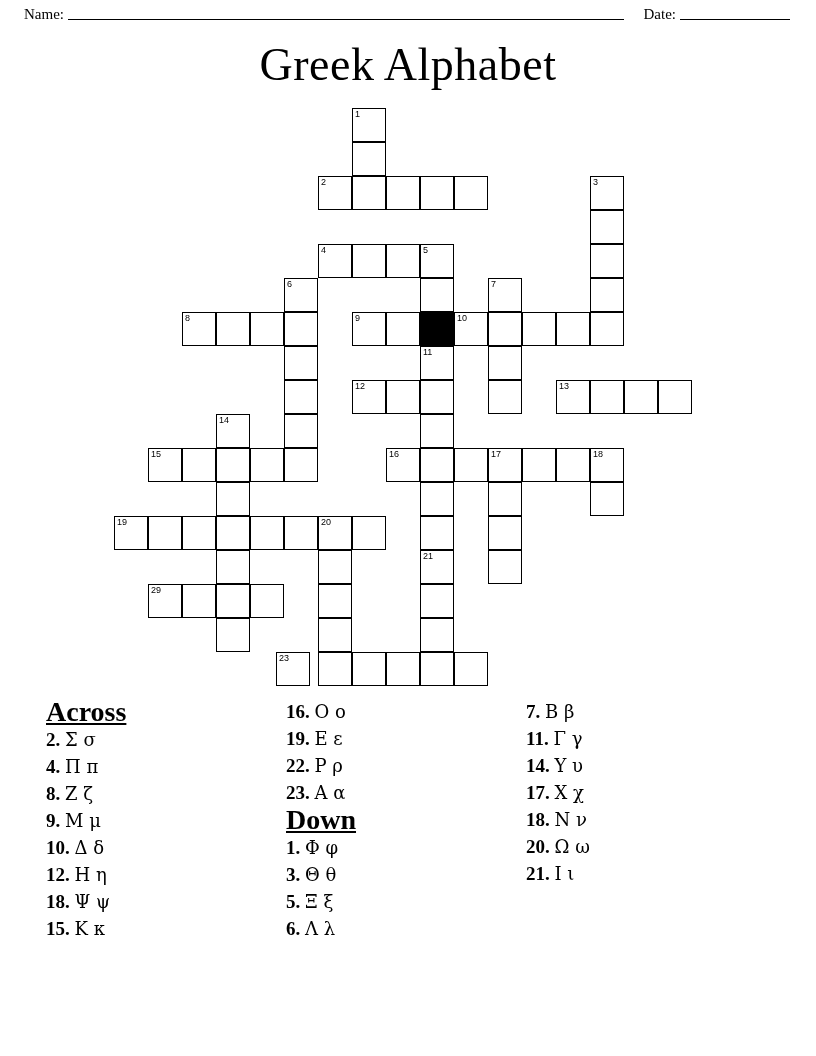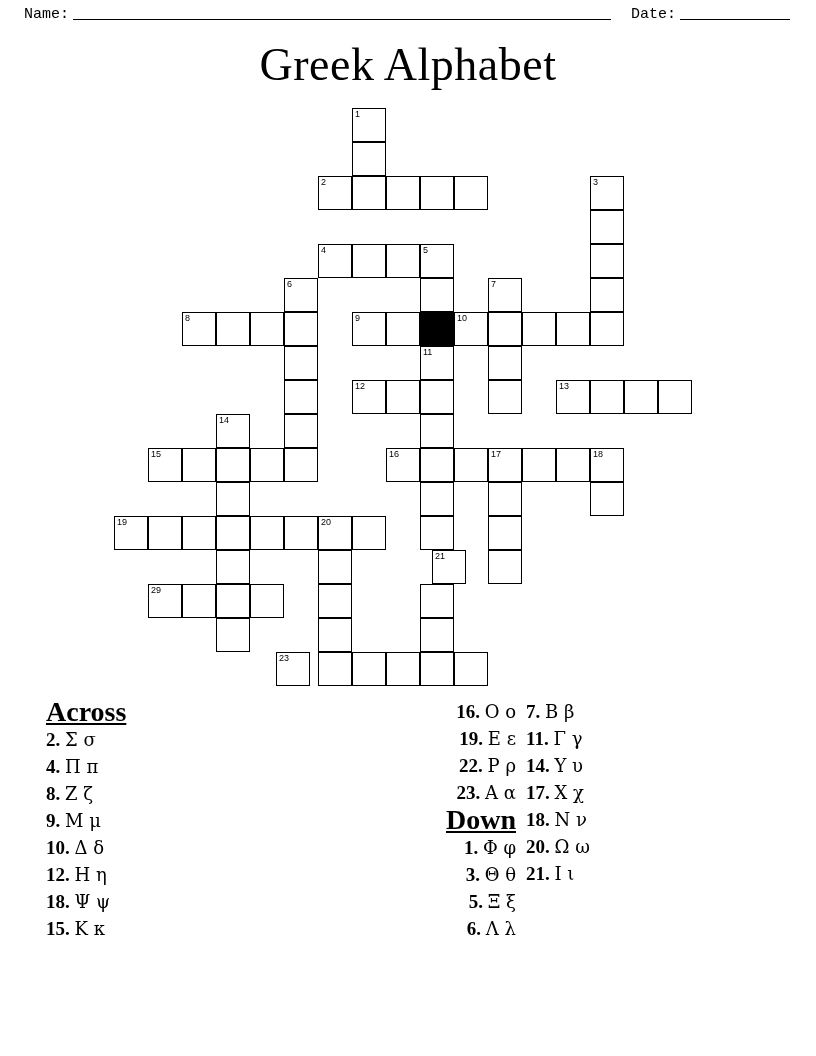--- a/index.html
+++ b/index.html
@@ -21,21 +21,21 @@
     height: 1056px;
   }
 
   
   .header {
     position: absolute;
     top: 6px;
     left: 24px;
     right: 24px;
     height: 22px;
-    font-family: Liberation Mono, monospace;
+    font-family: Liberation Serif, serif;
     font-size: 15px;
     display: flex;
     align-items: flex-start;
     justify-content: space-between;
   }
   .hdr-label {
     white-space: nowrap;
   }
   .hdr-rule {
     flex: 1 1 auto;
@@ -103,21 +103,21 @@
     width: 816px;
     height: 250px;
   }
   .clue-col {
     position: absolute;
     top: 0;
     font-size: 19px;
     line-height: 27px;
   }
   .col1 { left: 46px; width: 230px; }
-  .col2 { left: 286px; width: 230px; text-align: right; }
+  .col2 { left: 286px; width: 230px; }
   .col3 { left: 526px; width: 250px; }
 
   .clue-head {
     font-weight: bold;
     text-decoration: underline;
     font-size: 28px;
     line-height: 28px;
   }
   .clue {
     white-space: nowrap;
@@ -253,21 +253,21 @@
         <div class="cell" style="left: 250px; top: 408px;"></div>
         <div class="cell" style="left: 284px; top: 408px;"></div>
         <div class="cell" style="left: 318px; top: 408px;">
           <span class="num">20</span>
         </div>
         <div class="cell" style="left: 352px; top: 408px;"></div>
         <div class="cell" style="left: 420px; top: 408px;"></div>
         <div class="cell" style="left: 488px; top: 408px;"></div>
         <div class="cell" style="left: 216px; top: 442px;"></div>
         <div class="cell" style="left: 318px; top: 442px;"></div>
-        <div class="cell" style="left: 432px; top: 442px;">
+        <div class="cell" style="left: 420px; top: 442px;">
           <span class="num">21</span>
         </div>
         <div class="cell" style="left: 488px; top: 442px;"></div>
         <div class="cell" style="left: 148px; top: 476px;">
           <span class="num">29</span>
         </div>
         <div class="cell" style="left: 182px; top: 476px;"></div>
         <div class="cell" style="left: 216px; top: 476px;"></div>
         <div class="cell" style="left: 250px; top: 476px;"></div>
         <div class="cell" style="left: 318px; top: 476px;"></div>

